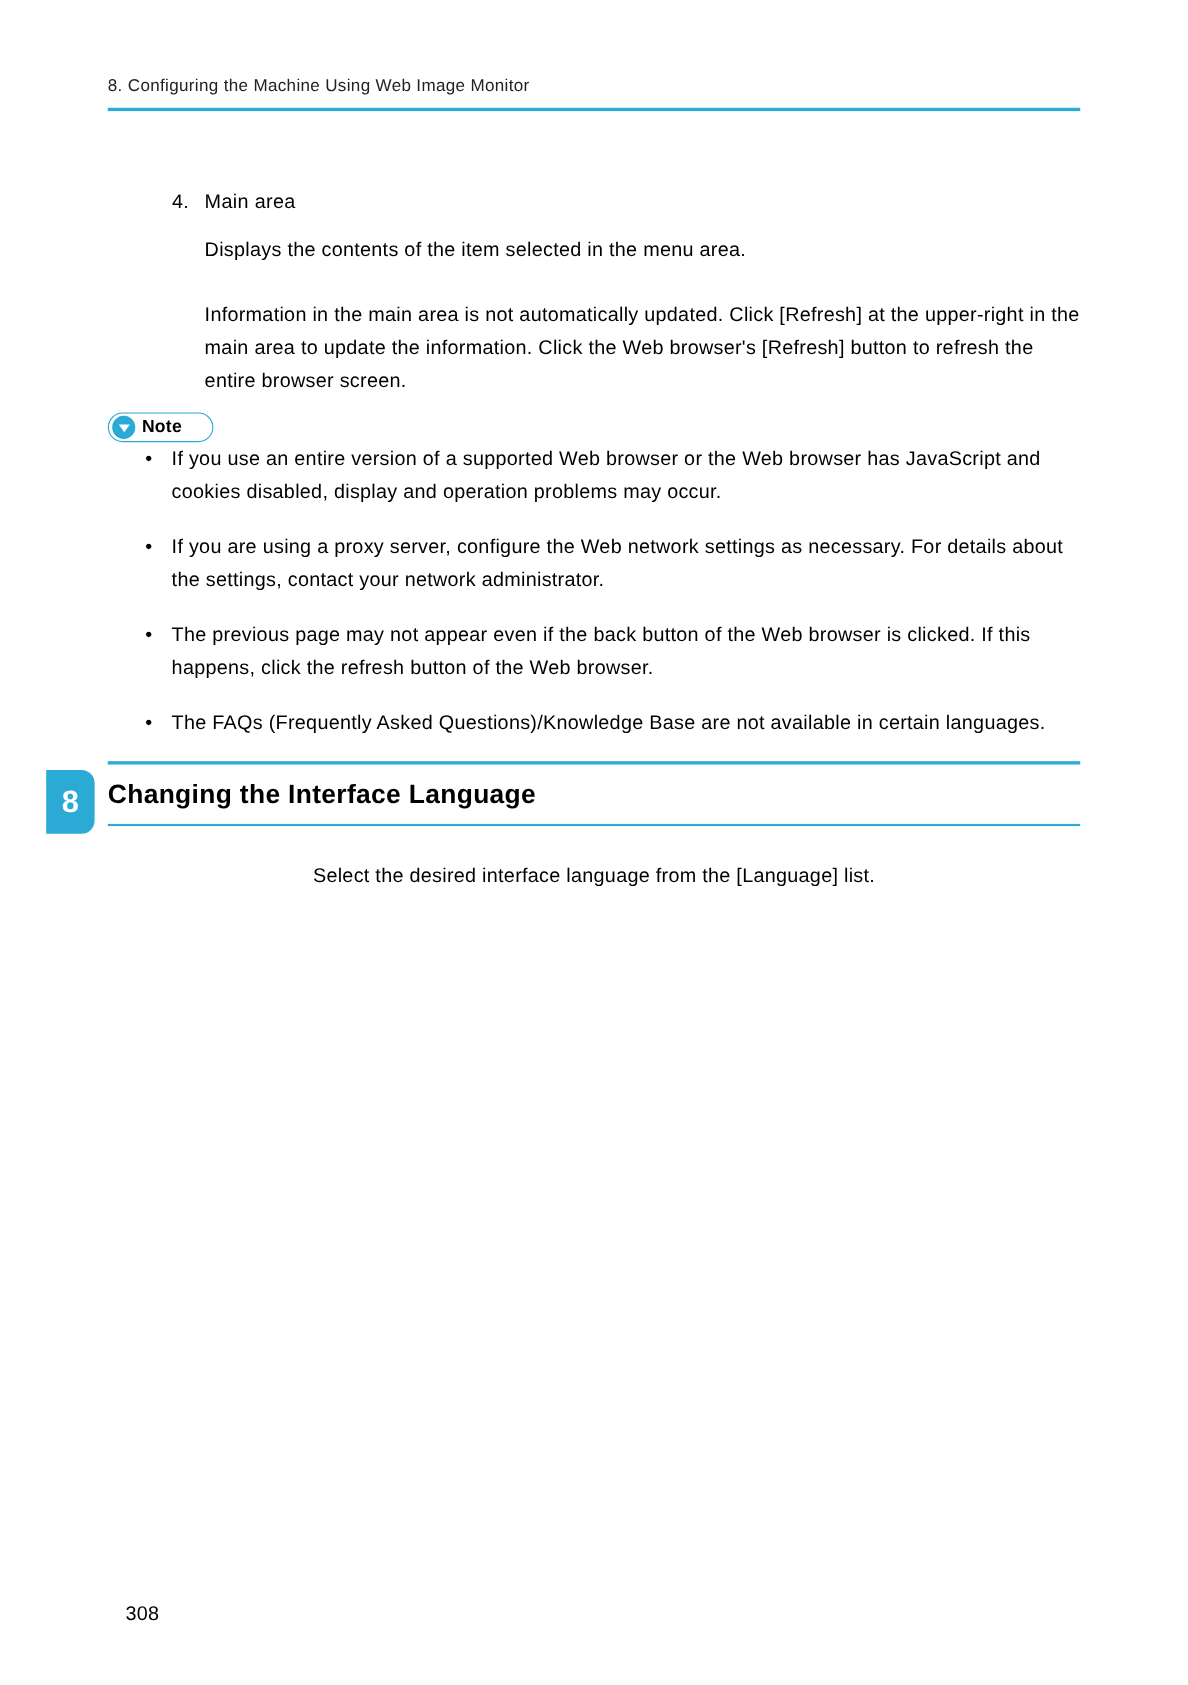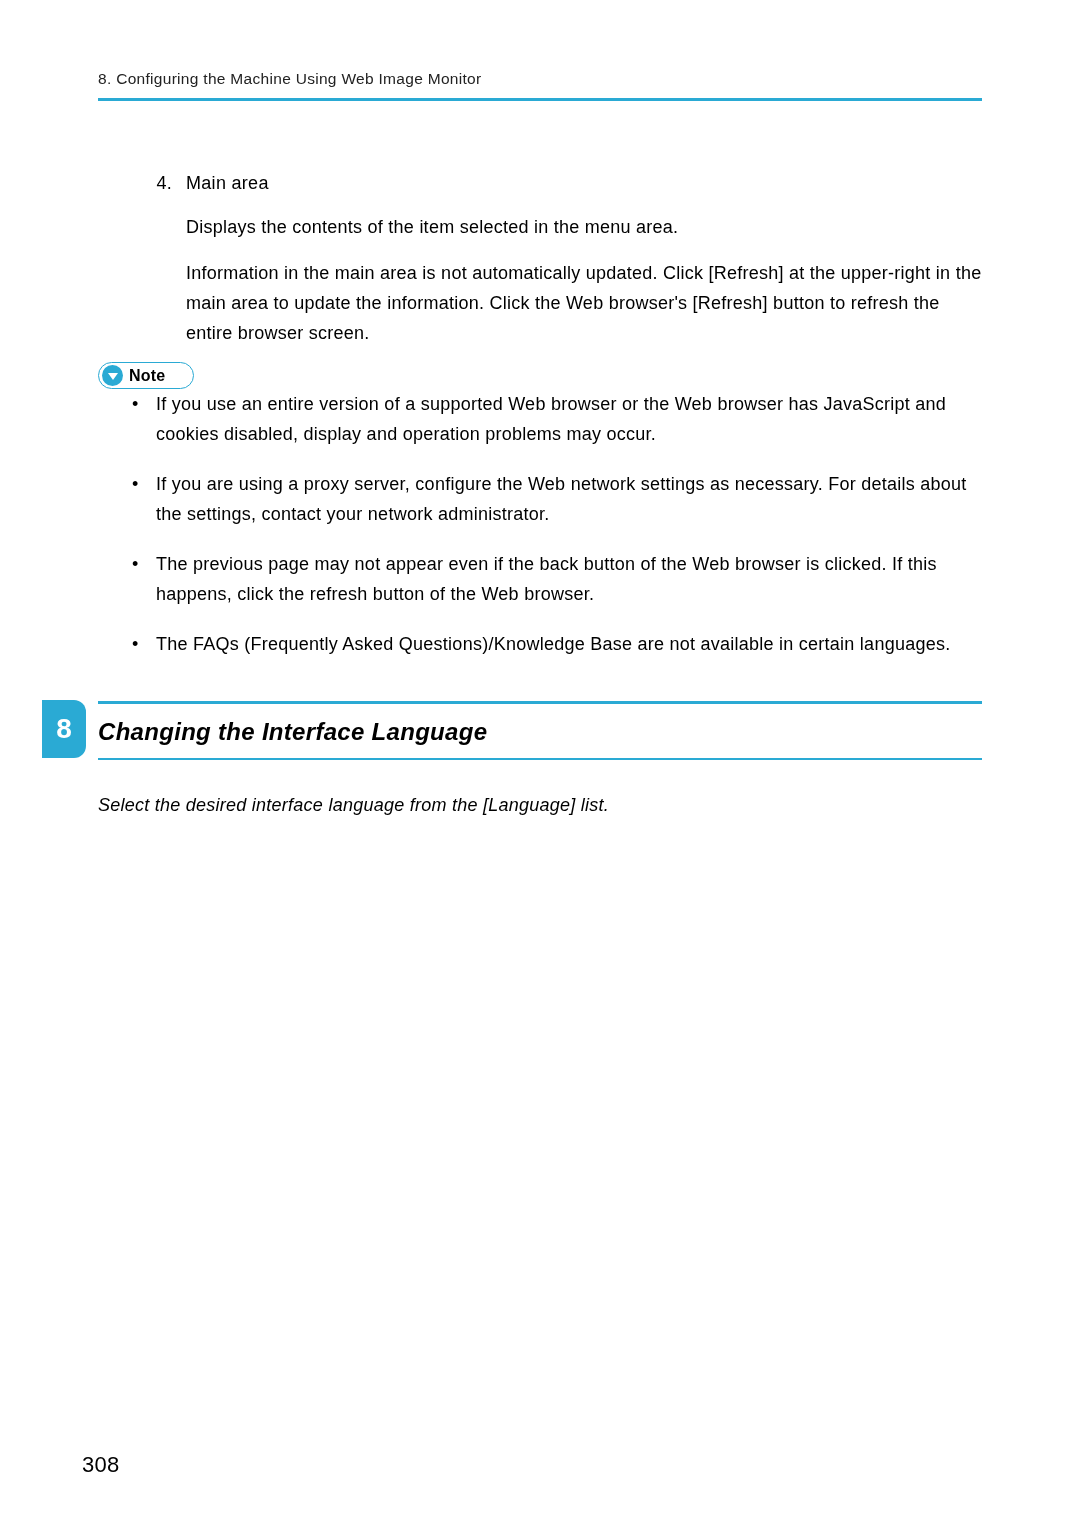--- a/index.html
+++ b/index.html
@@ -7,21 +7,21 @@
   .page { position: relative; width: 100%; height: 100%; padding: 70px 98px 5px 98px; }
   .running-head { font-size: 15.5px; letter-spacing: 0.3px; color: #222; padding-bottom: 10px; }
   .head-rule { height: 3px; background: #2aaad4; width: 100%; margin-bottom: 58px; }
   .content { padding-left: 0; }
   .ol-line { display: flex; align-items: baseline; padding-left: 48px; margin-bottom: 12px; }
   .ol-num { width: 26px; text-align: right; font-size: 18px; letter-spacing: 0.3px; }
   .ol-gap { width: 14px; }
   .ol-title { font-size: 18px; letter-spacing: 0.3px; margin-top: 14px; }
   .body-block { padding-left: 88px; }
   .body-block p { font-size: 18px; line-height: 30px; letter-spacing: 0.25px; margin-top: 18px; }
-  .body-block p + p { margin-top: 16px; }
+  .body-block p + p { margin-top: 29px; }
   .note-badge-wrap { margin-top: 14px; margin-bottom: 0; }
   .note-badge {
     display: inline-flex; align-items: center;
     height: 27px;
     padding: 0 28px 0 3px;
     border: 1.5px solid #2aaad4;
     border-radius: 14px;
     position: relative;
   }
   .note-dot {
@@ -33,37 +33,37 @@
     width: 0; height: 0;
     border-left: 5px solid transparent;
     border-right: 5px solid transparent;
     border-top: 7px solid #fff;
     position: relative; top: 1px;
   }
   .note-text { font-weight: 700; font-size: 16px; letter-spacing: 0.2px; }
   ul.notes { list-style: none; padding-left: 34px; }
   ul.notes > li { position: relative; font-size: 18px; line-height: 30px; letter-spacing: 0.25px; padding-left: 24px; margin-bottom: 20px; }
   ul.notes > li::before { content: "•"; position: absolute; left: 0; top: 0; font-size: 18px; }
-  .section-block { margin-top: 42px; font-style: italic; }
+  .section-block { margin-top: 20px; }
   .sec-rule-top { height: 3px; background: #2aaad4; width: 100%; }
   .sec-title { font-size: 24px; font-weight: 700; letter-spacing: 0.3px; padding: 14px 0 12px 0; }
   .sec-rule-bot { height: 2px; background: #2aaad4; width: 100%; margin-bottom: 30px; }
-  .sec-body { font-size: 18px; line-height: 30px; letter-spacing: 0.25px; }
+  .sec-body { font-size: 18px; line-height: 30px; letter-spacing: 0.25px; text-align: center; }
   .side-tab {
     position: absolute; left: 42px; top: 700px;
     width: 44px; height: 58px;
     background: #2aaad4;
     border-top-right-radius: 12px;
     border-bottom-right-radius: 12px;
     display: flex; align-items: center; justify-content: center;
   }
   .side-tab span { color: #fff; font-weight: 700; font-size: 28px; }
   .page-num {
-    position: absolute; left: 82px; bottom: 54px;
-    font-size: 22px; letter-spacing: 0.3px;
+    position: absolute; left: 114px; bottom: 54px;
+    font-size: 18px; letter-spacing: 0.3px;
   }
 </style>
 </head>
 <body>
 
 <div class="page">
 
   <div class="running-head">8. Configuring the Machine Using Web Image Monitor</div>
   <div class="head-rule"></div>
 

